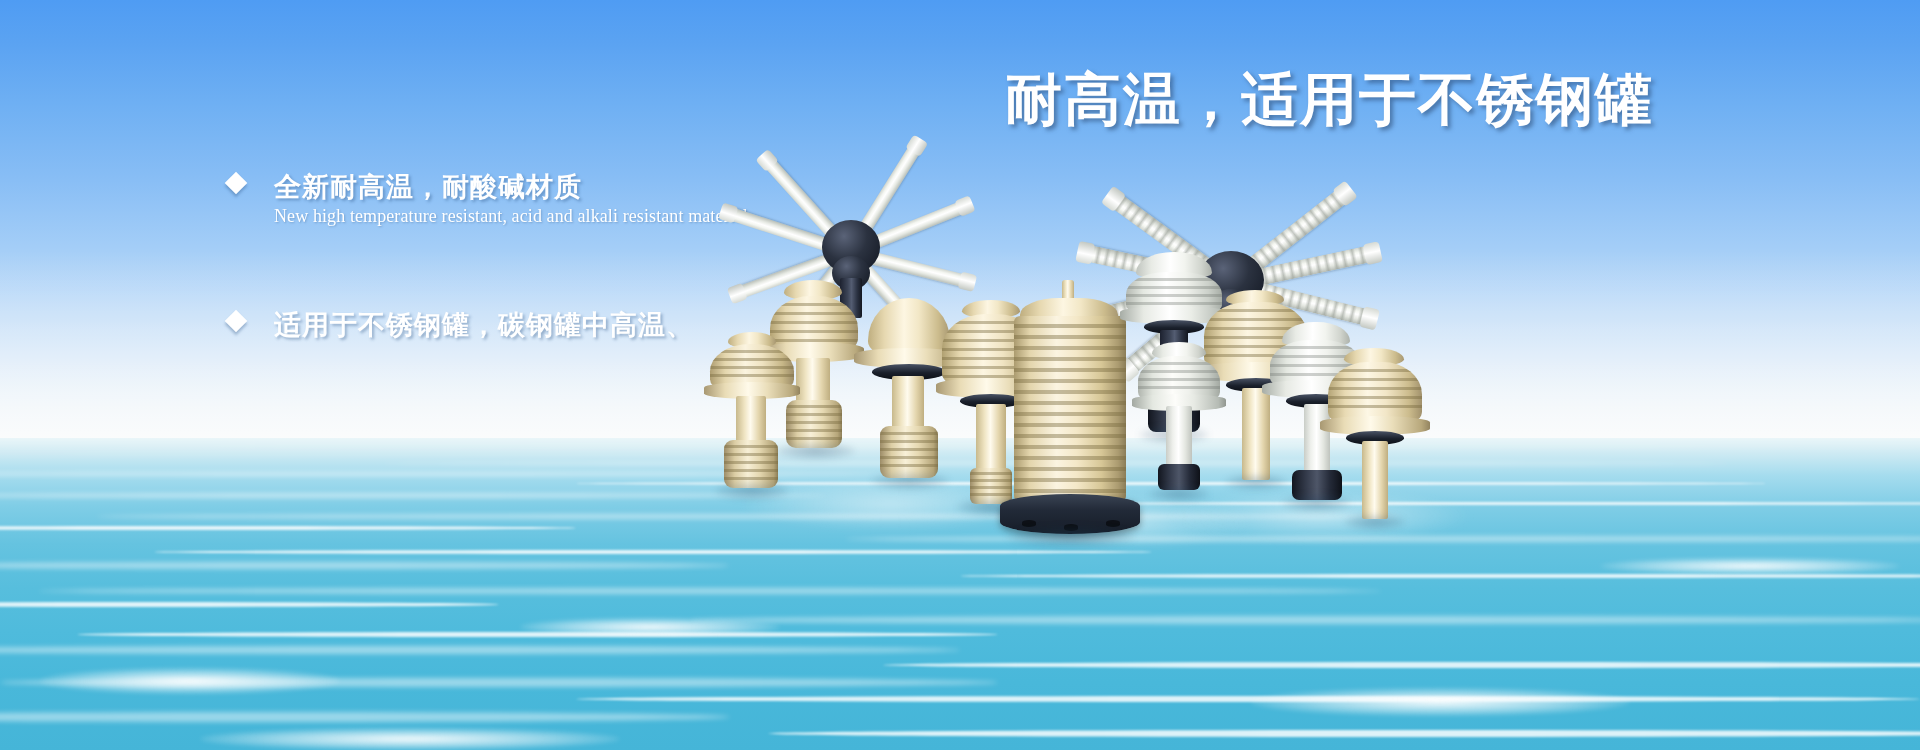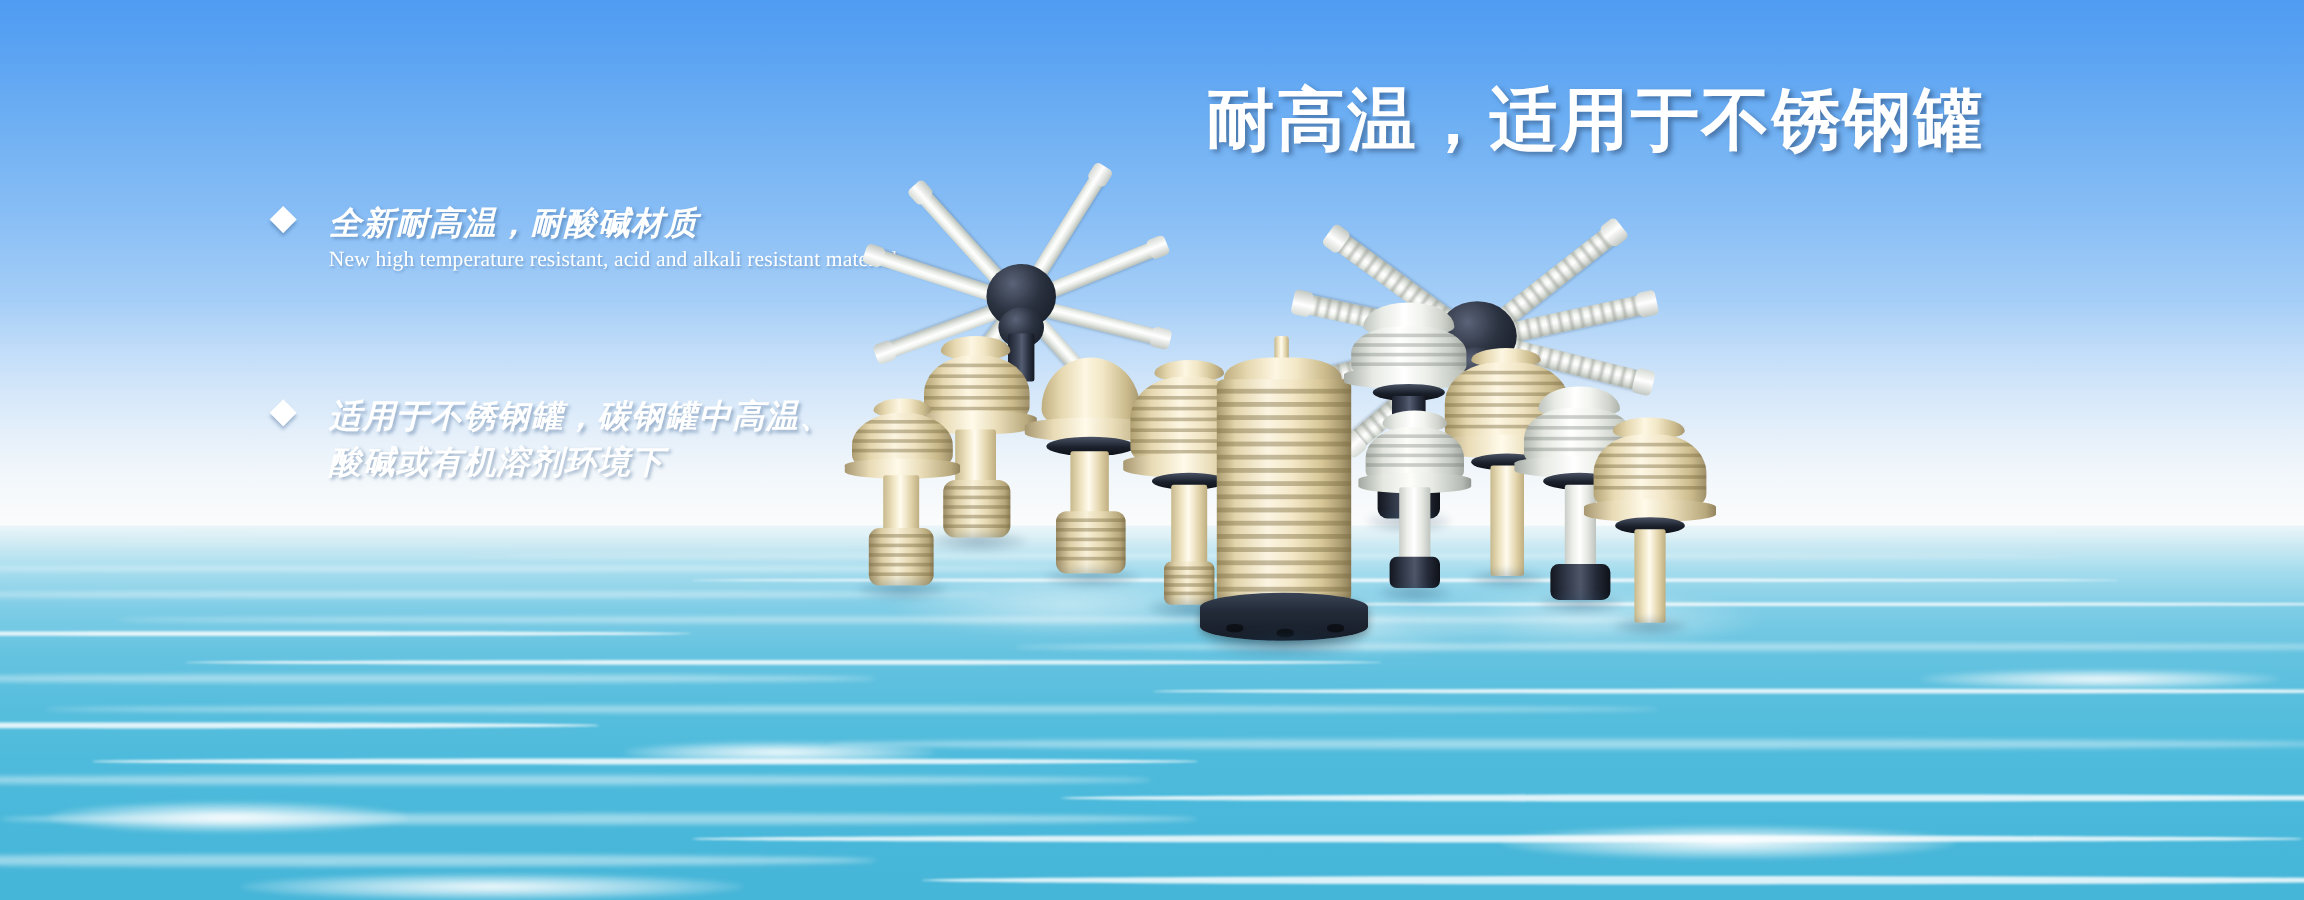--- a/index.html
+++ b/index.html
@@ -67,36 +67,35 @@
     font-size:57px;font-weight:bold;color:#ffffff;
     letter-spacing:2px;
     font-family:"DejaVu Sans","Liberation Sans",sans-serif;
     text-shadow:3px 3px 4px rgba(40,70,110,.55);
     white-space:nowrap;
   }
 
   .bullets{position:absolute;left:228px;top:168px;width:720px;}
   .bullet{position:relative;margin-bottom:0;}
   .bullet.b1{position:absolute;left:0;top:0;}
-  .bullet.b2{position:absolute;left:0;top:161px;}
+  .bullet.b2{position:absolute;left:0;top:138px;}
 
   .dia{
     position:absolute;left:0;top:7px;
     width:16px;height:16px;background:#ffffff;
     transform:rotate(45deg);
     box-shadow:2px 2px 3px rgba(40,80,130,.35);
   }
   .cn{
     margin-left:46px;
     font-size:27px;font-weight:bold;color:#ffffff;
     line-height:38px;letter-spacing:1px;
     font-family:"DejaVu Sans","Liberation Sans",sans-serif;
     text-shadow:2px 2px 3px rgba(40,80,130,.40);
     white-space:nowrap;
-    font-style:italic;
   }
   .cn.second-line{margin-left:46px;}
   .en{
     margin-left:46px;
     font-size:18px;color:#ffffff;font-weight:normal;
     line-height:21px;letter-spacing:.1px;
     font-family:"Liberation Serif","DejaVu Serif",serif;
     text-shadow:1px 1px 2px rgba(60,100,150,.40);
     white-space:nowrap;
   }
@@ -219,21 +218,20 @@
 
     <div class="bullet b1">
       <div class="dia"></div>
       <div class="cn">全新耐高温，耐酸碱材质</div>
       <div class="en">New high temperature resistant, acid and alkali resistant material</div>
     </div>
 
     <div class="bullet b2">
       <div class="dia"></div>
       <div class="cn">适用于不锈钢罐，碳钢罐中高温、</div>
-      <div class="cn second-line">酸碱或有机溶剂环境下</div>
     </div>
 
   </div>
 
   <div id="products">
 
     <div class="refl" style="left:40px;top:370px;width:300px;height:50px;"></div>
     <div class="refl" style="left:290px;top:385px;width:260px;height:54px;"></div>
     <div class="refl" style="left:470px;top:380px;width:300px;height:52px;"></div>
 

